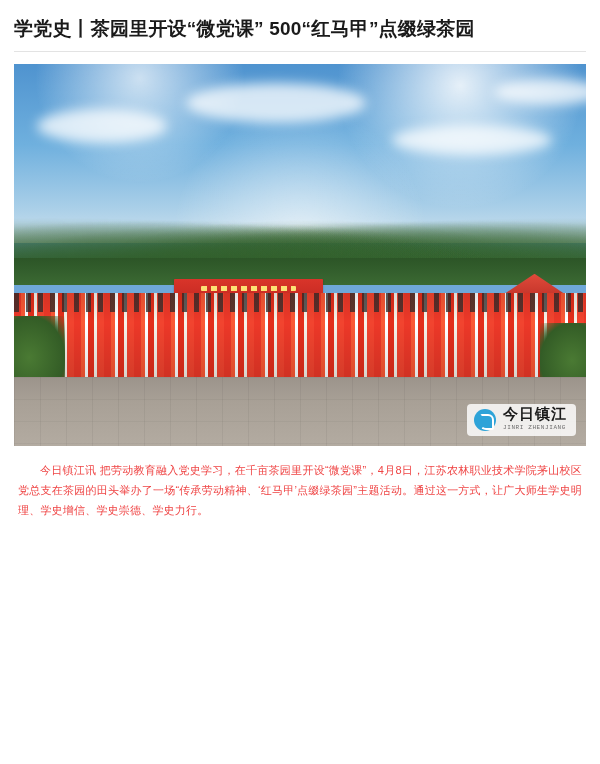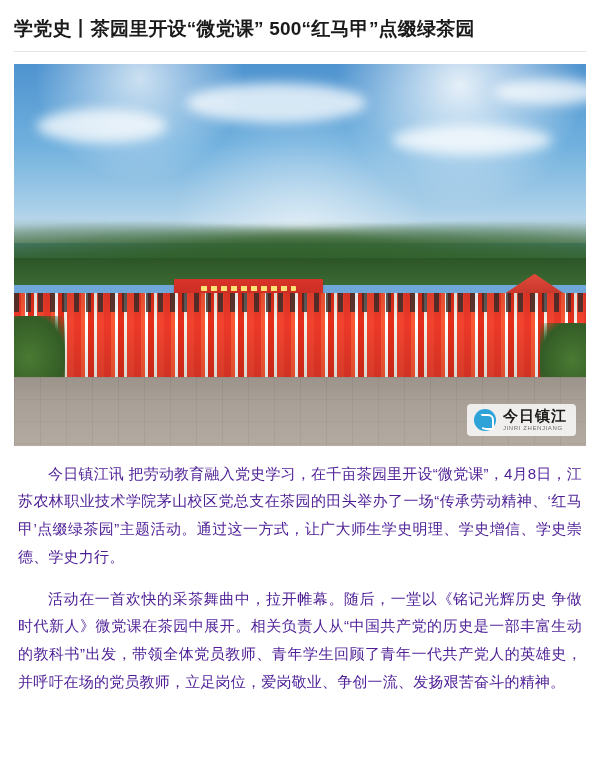--- a/index.html
+++ b/index.html
@@ -154,20 +154,21 @@
   }
   .watermark {
     position: absolute;
     right: 10px; bottom: 10px;
     display: flex;
     align-items: center;
     gap: 7px;
     padding: 4px 9px 4px 7px;
     background: rgba(255,255,255,0.82);
     border-radius: 4px;
+    font-family: Liberation Mono, monospace;
   }
   .wm-mark {
     width: 22px; height: 22px;
     border-radius: 50%;
     background: #2ea3d8;
     position: relative;
     flex: 0 0 auto;
   }
   .wm-mark::before {
     content: "";
@@ -195,23 +196,23 @@
     letter-spacing: 0.6px;
     margin-top: 2px;
   }
   
   .body-text {
     margin-top: 14px;
     padding: 0 4px;
   }
   .body-text p {
     margin: 0 0 14px 0;
-    font-size: 15px;
+    font-size: 11px;
     line-height: 1.85;
-    color: #4c1d95;
+    color: #ef4444;
     text-align: justify;
     text-indent: 2em;
     letter-spacing: 0.2px;
   }
 </style>
 </head>
 <body>
 
 <div class="page">
 
@@ -241,16 +242,15 @@
       <span class="wm-mark"></span>
       <span class="wm-text">
         <span class="wm-main">今日镇江</span>
         <span class="wm-sub">JINRI ZHENJIANG</span>
       </span>
     </div>
   </div>
 
   <div class="body-text">
     <p>今日镇江讯  把劳动教育融入党史学习，在千亩茶园里开设“微党课”，4月8日，江苏农林职业技术学院茅山校区党总支在茶园的田头举办了一场“传承劳动精神、‘红马甲’点缀绿茶园”主题活动。通过这一方式，让广大师生学史明理、学史增信、学史崇德、学史力行。</p>
-    <p>活动在一首欢快的采茶舞曲中，拉开帷幕。随后，一堂以《铭记光辉历史 争做时代新人》微党课在茶园中展开。相关负责人从“中国共产党的历史是一部丰富生动的教科书”出发，带领全体党员教师、青年学生回顾了青年一代共产党人的英雄史，并呼吁在场的党员教师，立足岗位，爱岗敬业、争创一流、发扬艰苦奋斗的精神。</p>
   </div>
 
 </div>
 
 </body></html>

